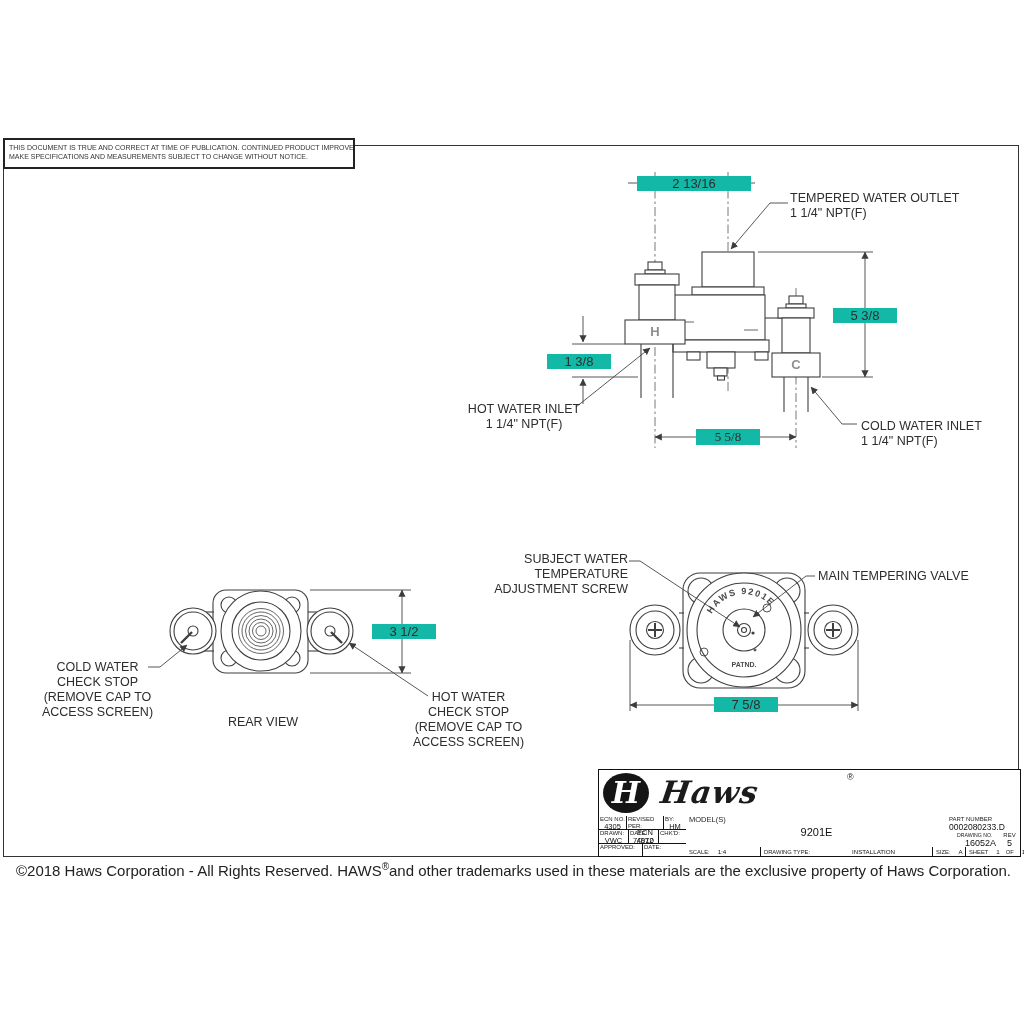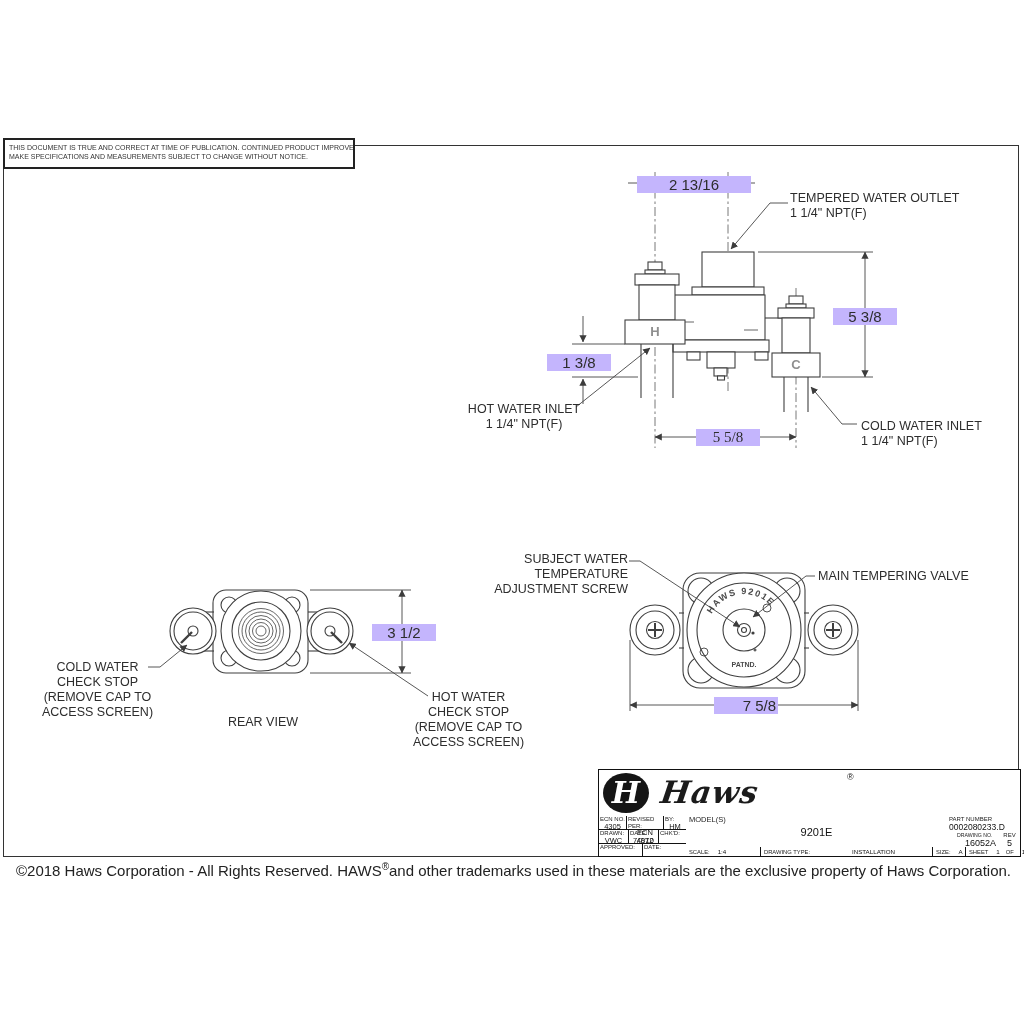--- a/index.html
+++ b/index.html
@@ -2,21 +2,21 @@
 <html><head>
 <meta charset="utf-8">
 <style>
   html,body{margin:0;padding:0;}
   body{
     width:1024px;height:1024px;position:relative;background:#fff;
     font-family:"Liberation Sans",sans-serif;color:#2d2d2d;overflow:hidden;
   }
   #linework{position:absolute;left:0;top:0;z-index:1;}
   .lbl{position:absolute;z-index:3;font-size:12.5px;line-height:15px;white-space:pre-line;color:#2d2d2d;}
-  .dim{position:absolute;z-index:3;font-size:15px;text-align:center;background:#c4b5fd;padding:0 2px;color:#2d2d2d;}
+  .dim{position:absolute;z-index:3;font-size:13px;text-align:center;background:#14b8a6;padding:0 2px;color:#2d2d2d;}
   .marking{position:absolute;z-index:3;font-size:13px;font-weight:bold;color:#8f8f8f;}
   .ta-c{text-align:center;} .ta-r{text-align:right;} .ta-l{text-align:left;}
 
   #disclaimer{
     position:absolute;left:3px;top:138px;width:352px;height:31px;z-index:4;
     border:2px solid #222;background:#fff;box-sizing:border-box;
     font-size:7px;line-height:9px;padding:3px 4px;color:#333;white-space:nowrap;overflow:hidden;
   }
   #frame{position:absolute;left:3px;top:145px;width:1016px;height:712px;border:1.2px solid #333;box-sizing:border-box;z-index:0;}
 
@@ -228,21 +228,21 @@
 <div class="lbl ta-c" style="left:200px;top:715px;width:126px;">REAR VIEW</div>
 <div class="lbl ta-c" style="left:396px;top:690px;width:145px;">HOT WATER
 CHECK STOP
 (REMOVE CAP TO
 ACCESS SCREEN)</div>
 
 <div class="lbl ta-r" style="left:475px;top:552px;width:153px;">SUBJECT WATER
 TEMPERATURE
 ADJUSTMENT SCREW</div>
 <div class="lbl ta-l" style="left:818px;top:569px;width:180px;">MAIN TEMPERING VALVE</div>
-<div class="dim" style="left:714px;top:697px;width:60px;text-align:right;">7 5/8</div>
+<div class="dim" style="left:714px;top:697px;width:60px;">7 5/8</div>
 
 <div id="tb">
   <div class="cell" id="tb-logo-row">
     <div class="cell" id="tb-logo-cell">
       <svg width="56" height="45" viewBox="0 0 56 45">
         <ellipse cx="27" cy="23" rx="23" ry="20" fill="#151515"></ellipse>
         <text x="27" y="33" text-anchor="middle" font-family="DejaVu Serif, serif" font-style="italic" font-weight="bold" font-size="30" fill="#fff">H</text>
       </svg>
       <span id="haws-word">Haws</span>
       <span id="haws-reg">®</span>

